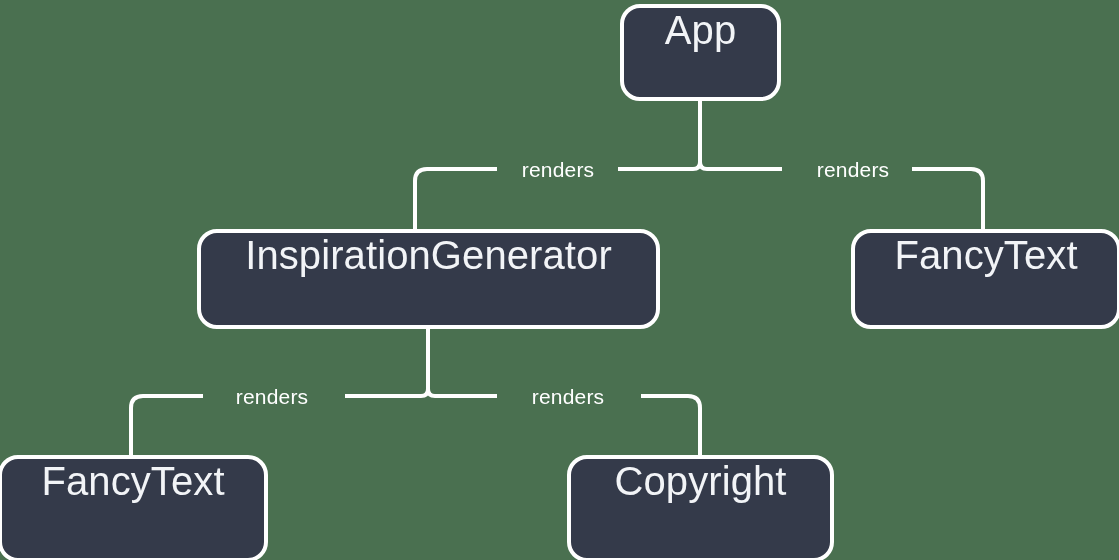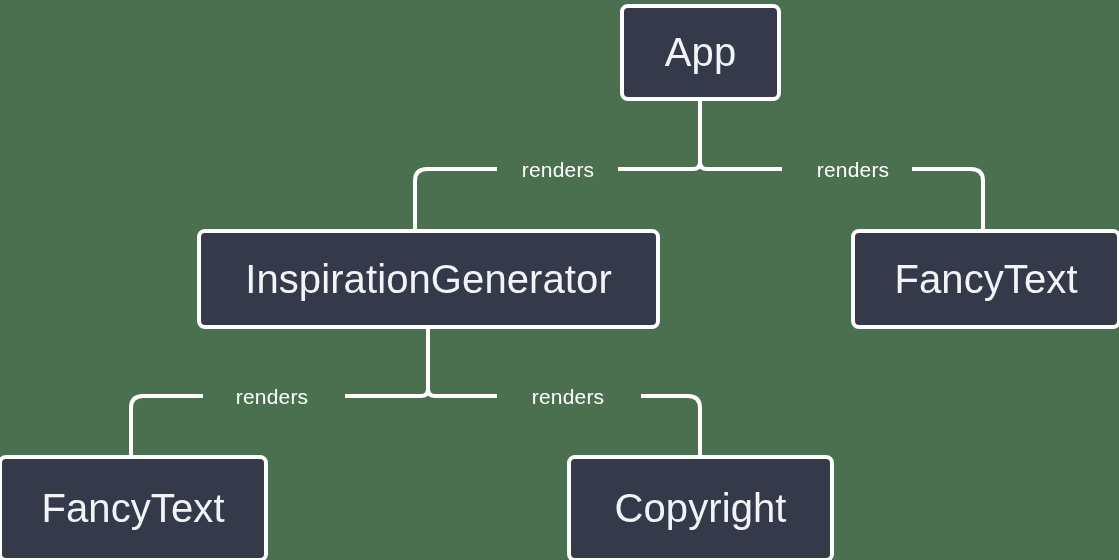--- a/index.html
+++ b/index.html
@@ -24,23 +24,23 @@
     left: 0;
     top: 0;
     width: 1119px;
     height: 560px;
   }
   .node {
     position: absolute;
     box-sizing: border-box;
     background: #343a4a;
     border: 4px solid #ffffff;
-    border-radius: 8px;
+    border-radius: 20px;
     display: flex;
-    align-items: center;
+    align-items: flex-start;
     justify-content: center;
     color: #f2f4f7;
     font-family: "Liberation Sans", sans-serif;
     font-weight: 400;
     letter-spacing: 0.1px;
     white-space: nowrap;
   }
   #node-app {
     left: 620px;
     top: 4px;

